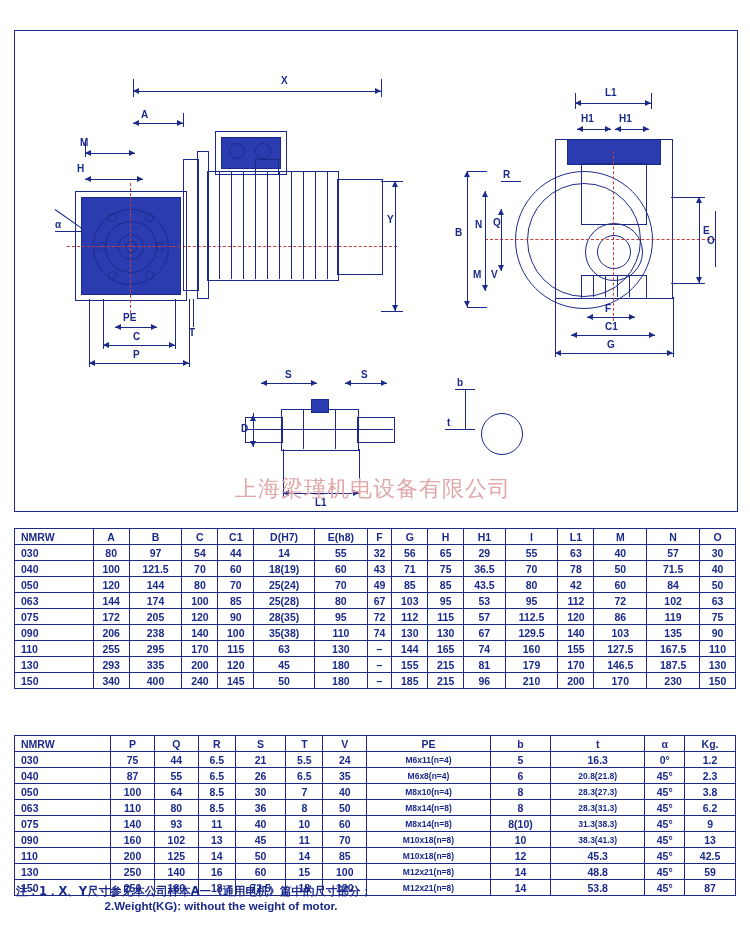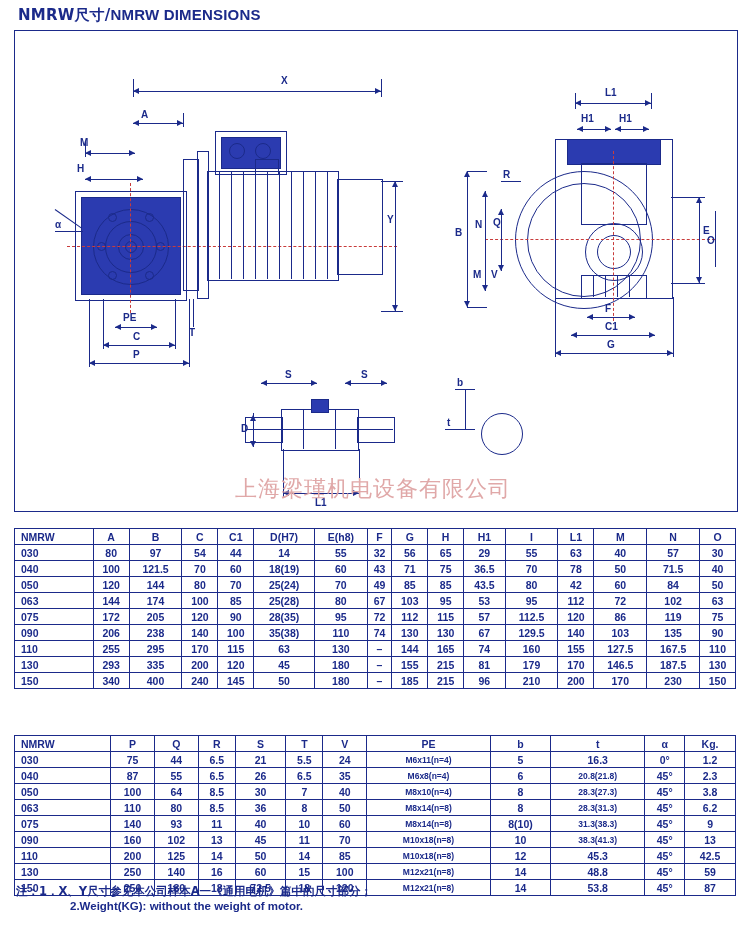--- a/index.html
+++ b/index.html
@@ -44,23 +44,20 @@
 
   
   .notes{position:absolute;left:16px;top:884px;font-size:11.5px;color:#1b2a8a;font-weight:bold;line-height:15px;font-family:"DejaVu Sans",sans-serif;}
   .notes .en{font-family:"Liberation Sans",sans-serif;}
 </style>
 </head>
 <body>
 
 <div class="page">
 
-  <div class="title">
-    <span class="cn">NMRW尺寸/</span><span>NMRW DIMENSIONS</span>
-  </div>
 
   <div class="frame">
 
     <div class="ln lnh" style="left:118px;top:60px;width:248px;"></div>
     <div class="arrowL" style="left:118px;top:57px;"></div>
     <div class="arrowR" style="left:360px;top:57px;"></div>
     <div class="ln lnv" style="left:118px;top:48px;height:18px;"></div>
     <div class="ln lnv" style="left:366px;top:48px;height:18px;"></div>
     <div class="lbl b" style="left:266px;top:44px;">X</div>
 
@@ -599,16 +596,16 @@
           <td>14</td>
           <td>53.8</td>
           <td>45°</td>
           <td>87</td>
         </tr>
       </tbody>
   </table>
 
   <div class="notes">
     <div>注：1．X、Y尺寸参见本公司样本A一《通用电机》篇中的尺寸部分；</div>
-    <div class="en" style="padding-left:54px;">2.Weight(KG): without the weight of motor.</div>
+    <div class="en" style="padding-left:54px;text-align:center;">2.Weight(KG): without the weight of motor.</div>
   </div>
 
 </div>
 
 </body></html>

